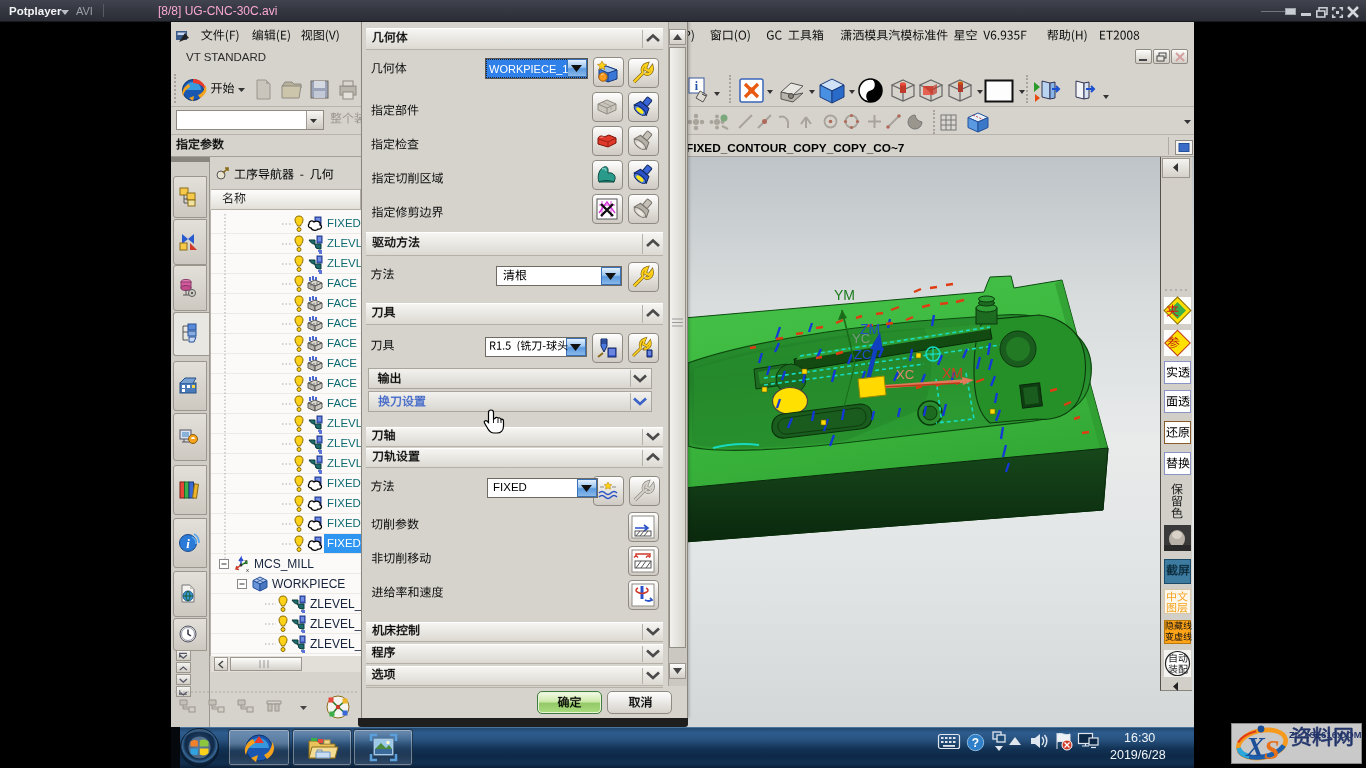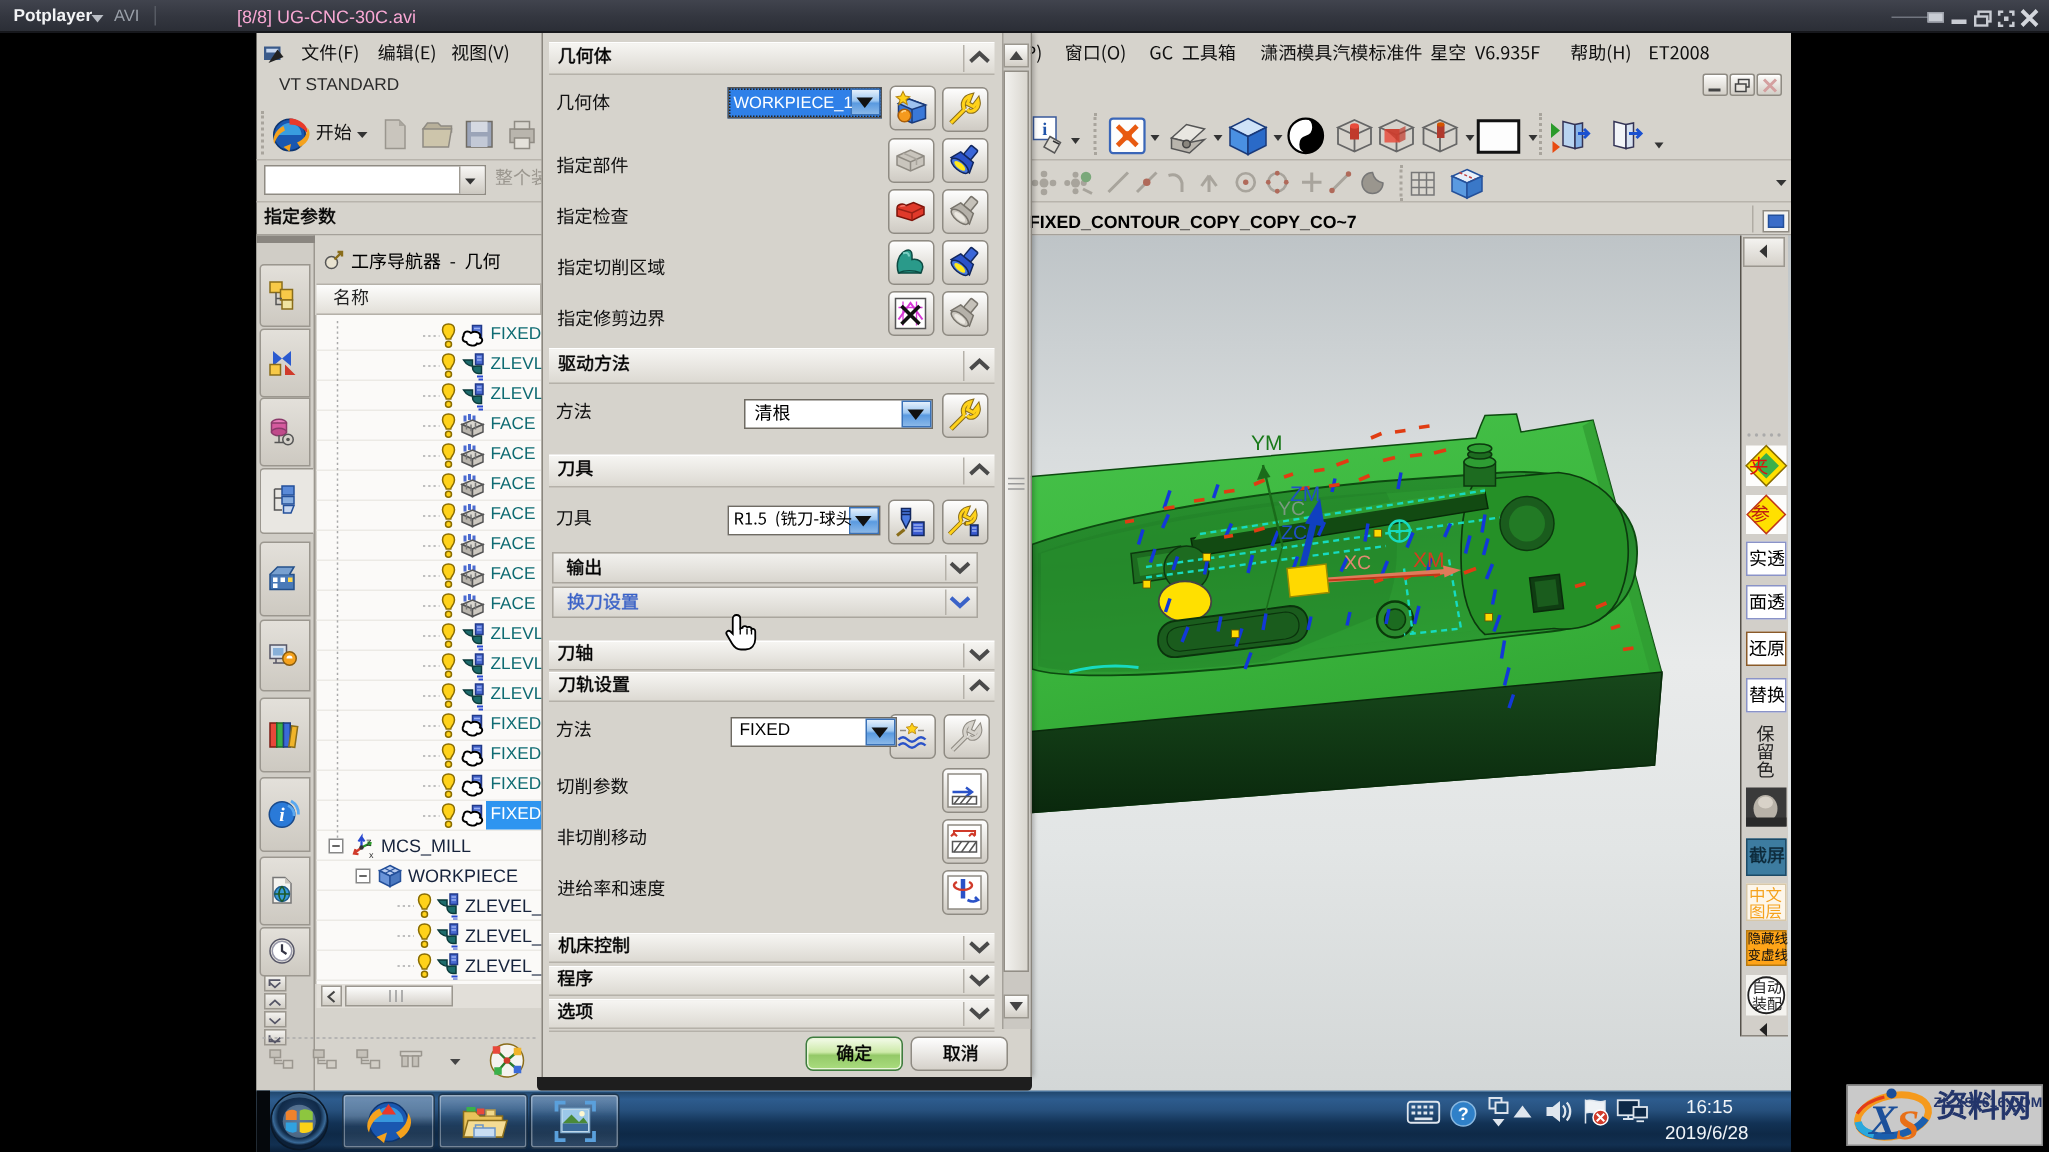--- a/index.html
+++ b/index.html
@@ -1679,21 +1679,21 @@
     <path d="M3,1 V17 M3,2 C8,0 11,4 16,2 V10 C11,12 8,8 3,10" fill="#eef2f6" stroke="#dfe6ee"></path>
     <circle cx="13" cy="13" r="5" fill="#d03a2a" stroke="#fff"></circle>
     <path d="M10.5,10.5 l5,5 m0,-5 l-5,5" stroke="#fff" stroke-width="1.4"></path>
   </svg>
 <svg class="t" style="left:1078.0px;top:733.0px;z-index:10;" width="21" height="16" viewBox="0 0 21 16">
     <rect x="0.5" y="0.5" width="14" height="10" fill="#0e2947" stroke="#dfe6ee" stroke-width="1.2"></rect>
     <path d="M4,13 h7 M7.5,11 v2" stroke="#dfe6ee" stroke-width="1.2"></path>
     <rect x="11" y="5" width="9" height="7" fill="#0e2947" stroke="#dfe6ee" stroke-width="1.2"></rect>
     <path d="M13,14.5 h5" stroke="#dfe6ee" stroke-width="1.2"></path>
   </svg>
-<div class="a" style="left:1124.0px;top:731.0px;font-size:12.5px;color:#f0f4f8;z-index:10;">16:15</div>
+<div class="a" style="left:1124.0px;top:731.0px;font-size:12.5px;color:#f0f4f8;z-index:10;">16:30</div>
 <div class="a" style="left:1110.0px;top:748.0px;font-size:12.5px;color:#f0f4f8;z-index:10;">2019/6/28</div>
 <div class="a" style="left:1231.0px;top:723.0px;width:131.0px;height:41.0px;background:#c9c9c9;border:1px solid #8a8a8a;z-index:20;"></div>
 <svg class="t" style="left:1234.0px;top:722.0px;z-index:21;" width="58" height="42" viewBox="0 0 58 42">
     <g transform="rotate(-12 28 22)">
 <ellipse cx="28" cy="22" rx="24" ry="13.5" fill="none" stroke="#f59a1d" stroke-width="4.6"></ellipse>
 <path d="M 49,28 A 24,13.5 0 0 1 4.6,24" fill="none" stroke="#1b5fae" stroke-width="4.8"></path>
 <path d="M 13,31.5 A 24,13.5 0 0 1 4.4,21" fill="none" stroke="#2aa8dc" stroke-width="4.8"></path>
 <path d="M 5,15.5 A 24,13.5 0 0 1 25,8.4" fill="none" stroke="#e23b1a" stroke-width="2.1"></path>
     </g>
 <circle cx="27" cy="7" r="3.4" fill="#1b4f9a"></circle>

